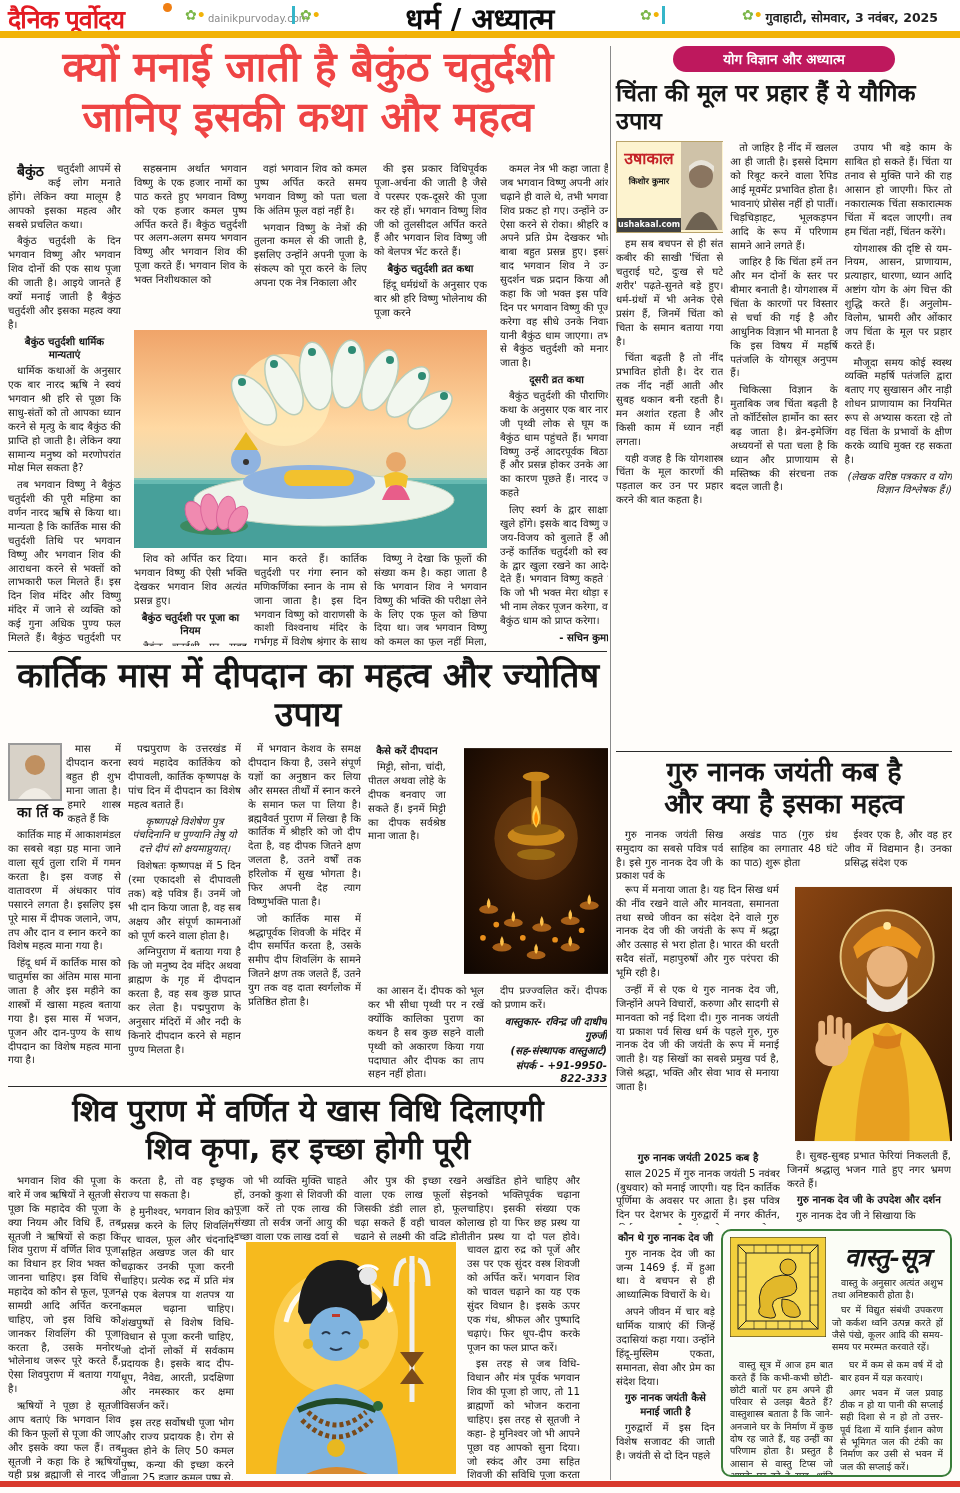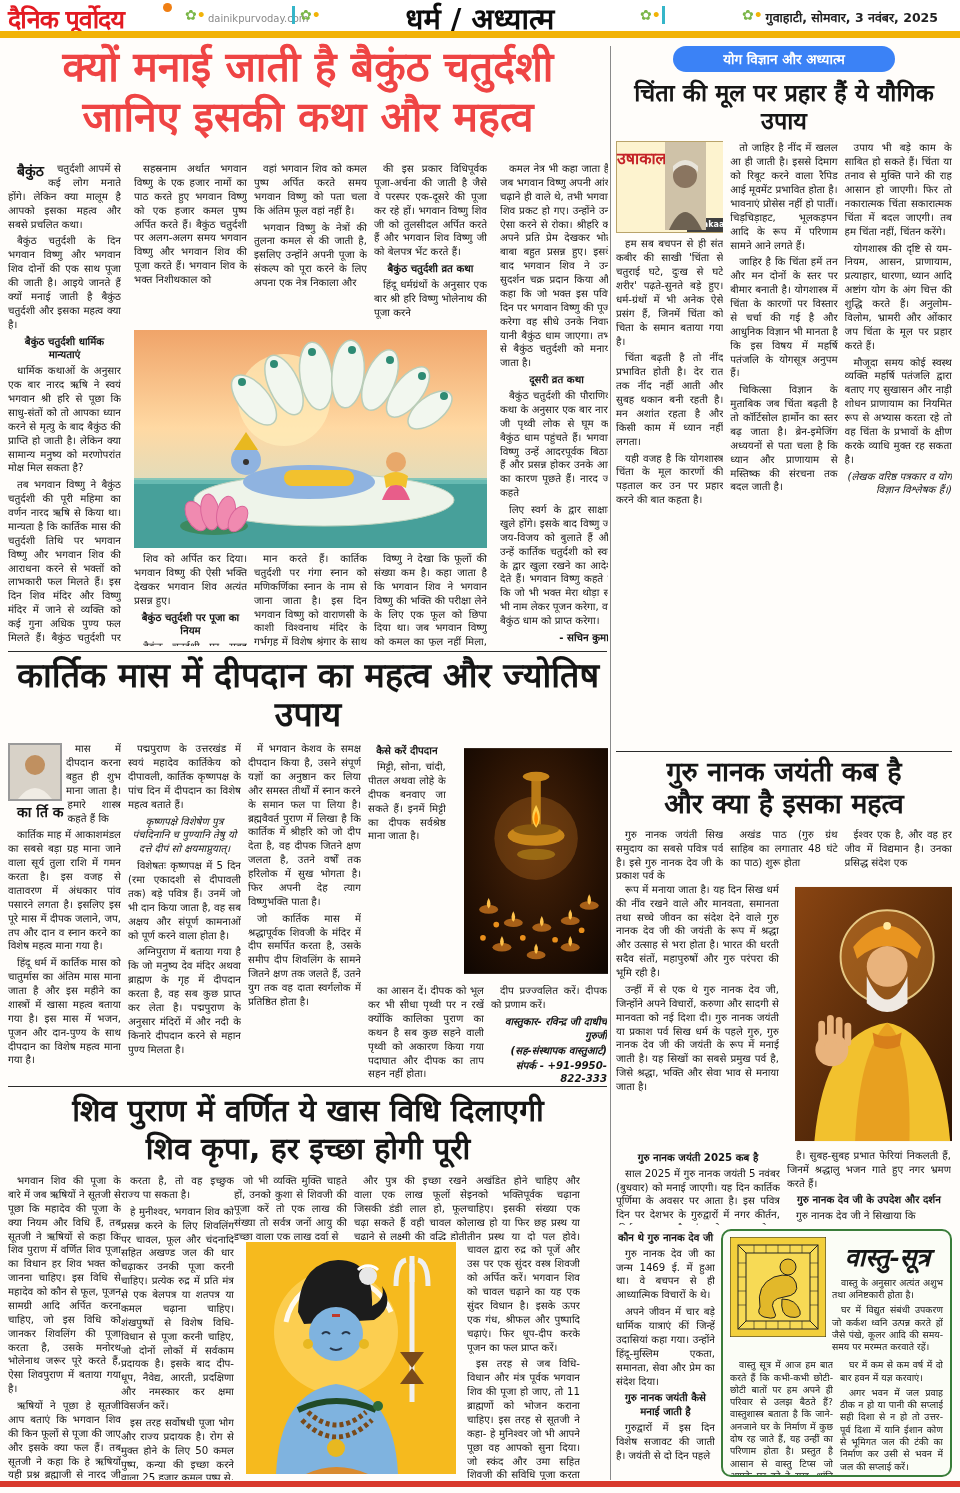--- a/index.html
+++ b/index.html
@@ -34,27 +34,27 @@
   #main-body{display:flex;gap:13px;margin-top:20px;height:484px;overflow:hidden;}
   .w113{width:113px;flex:none;overflow:hidden;}
   #main-mid{width:353px;flex:none;display:flex;flex-direction:column;}
   #main-mid-top{display:flex;gap:7px;height:168px;overflow:hidden;}
   #main-mid-top .sub{width:113px;overflow:hidden;}
   #main-img{width:353px;height:218px;flex:none;}
   #main-mid-bot{display:flex;gap:7px;flex:1;overflow:hidden;margin-top:4px;}
   #main-mid-bot .sub{width:113px;overflow:hidden;}
   
   #yoga{position:absolute;left:616px;top:46px;width:336px;}
-  .badge{width:222px;margin:0 auto;background:#3b82f6;color:#fff;border-radius:14px;
+  .badge{width:222px;margin:0 auto;background:#be185d;color:#fff;border-radius:14px;
          font-size:13.5px;font-weight:700;text-align:center;padding:4px 0;}
-  .headline-md{font-size:23.5px;font-weight:800;text-align:center;margin:7px 0 6px;line-height:1.2;}
+  .headline-md{font-size:23.5px;font-weight:800;text-align:left;margin:7px 0 6px;line-height:1.2;}
   #yoga-body{display:flex;gap:7px;height:570px;overflow:hidden;}
   .w107{width:107.3px;flex:none;overflow:hidden;}
   #ushakaal{width:107px;height:90px;border:1px solid #b9a36a;display:flex;margin-bottom:4px;background:#fdf3cf;}
-  #ushakaal .left{width:48px;display:flex;flex-direction:row;border-radius:28px;}
+  #ushakaal .left{width:64px;display:flex;flex-direction:column;border-radius:28px;}
   #ushakaal .uk-title{color:#c42127;font-weight:800;font-size:16px;text-align:center;margin-top:6px;font-family:"DejaVu Serif",serif;}
   #ushakaal .uk-author{font-size:8.5px;text-align:center;margin-top:6px;font-weight:700;}
   #ushakaal .uk-site{margin-top:auto;background:#404040;color:#fff;font-size:8px;text-align:center;padding:2px 0;font-weight:700;}
   
   #kartik{position:absolute;left:8px;top:656px;width:600px;}
   .headline-lg{font-size:34px;font-weight:800;text-align:center;line-height:1.15;}
   #kartik-body{display:flex;gap:7px;margin-top:8px;height:372px;overflow:hidden;}
   #kartik-right{width:240px;flex:none;display:flex;flex-direction:column;}
   #kartik-right-top{display:flex;gap:18px;height:238px;}
   #kartik-narrow{width:82px;overflow:hidden;}

